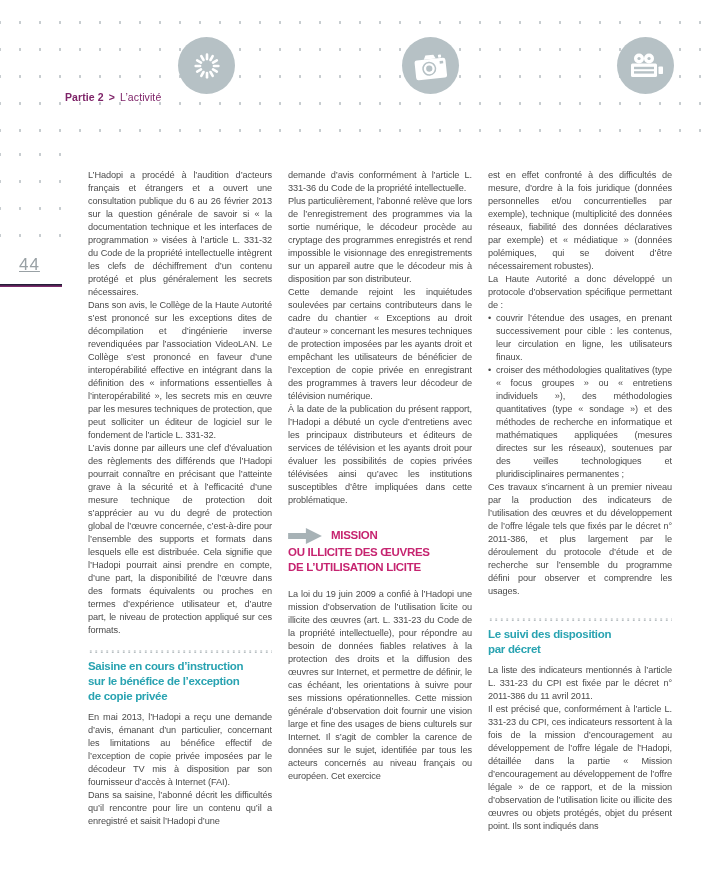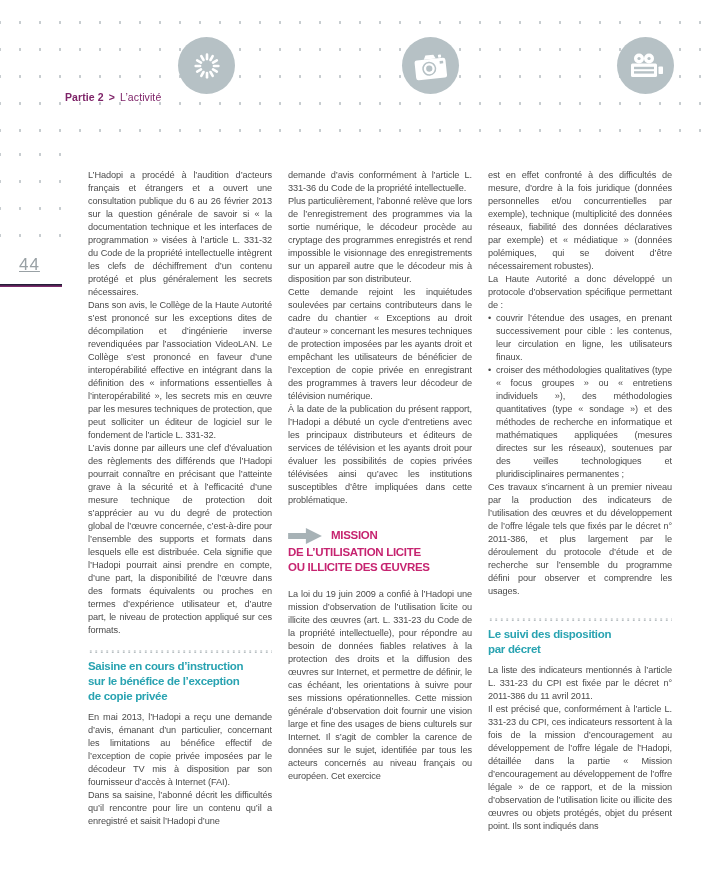--- a/index.html
+++ b/index.html
@@ -165,22 +165,22 @@
       <p class="body">À la date de la publication du présent rapport, l’Hadopi a débuté un cycle d’entretiens avec les principaux distributeurs et éditeurs de services de télévision et les ayants droit pour évaluer les possibilités de copies privées télévisées ainsi qu’avec les institutions susceptibles d’être impliquées dans cette problématique.</p>
       <div class="mission-heading">
         <div class="mh-first">
           <span class="arrow-icon">
             <svg width="34" height="16" viewBox="0 0 38 18">
               <path d="M0 5.5 L20 5.5 L20 0 L38 9 L20 18 L20 12.5 L0 12.5 Z" fill="#a7b2b6"></path>
             </svg>
           </span>
           <span>MISSION</span>
         </div>
+        <div>OU ILLICITE DES ŒUVRES</div>
         <div>DE L’UTILISATION LICITE</div>
-        <div>OU ILLICITE DES ŒUVRES</div>
       </div>
       <p class="body">La loi du 19 juin 2009 a confié à l’Hadopi une mission d’observation de l’utilisation licite ou illicite des œuvres (art. L. 331-23 du Code de la propriété intellectuelle), pour répondre au besoin de données fiables relatives à la protection des droits et la diffusion des œuvres sur Internet, et permettre de définir, le cas échéant, les orientations à suivre pour ses missions opérationnelles. Cette mission générale d’observation doit fournir une vision large et fine des usages de biens culturels sur Internet. Il s’agit de combler la carence de données sur le sujet, identifiée par tous les acteurs concernés au niveau français ou européen. Cet exercice</p>
     </div>
 
     <div class="col">
       <p class="body">est en effet confronté à des difficultés de mesure, d’ordre à la fois juridique (données personnelles et/ou concurrentielles par exemple), technique (multiplicité des données réseaux, fiabilité des données déclaratives par exemple) et « médiatique » (données polémiques, qui se doivent d’être nécessairement robustes).</p>
       <p class="body">La Haute Autorité a donc développé un protocole d’observation spécifique permettant de :</p>
       <ul class="bullets">
         <li class="body">couvrir l’étendue des usages, en prenant successivement pour cible : les contenus, leur circulation en ligne, les utilisateurs finaux.</li>
         <li class="body">croiser des méthodologies qualitatives (type « focus groupes » ou « entretiens individuels »), des méthodologies quantitatives (type « sondage ») et des méthodes de recherche en informatique et mathématiques appliquées (mesures directes sur les réseaux), soutenues par des veilles technologiques et pluridisciplinaires permanentes ;</li>

